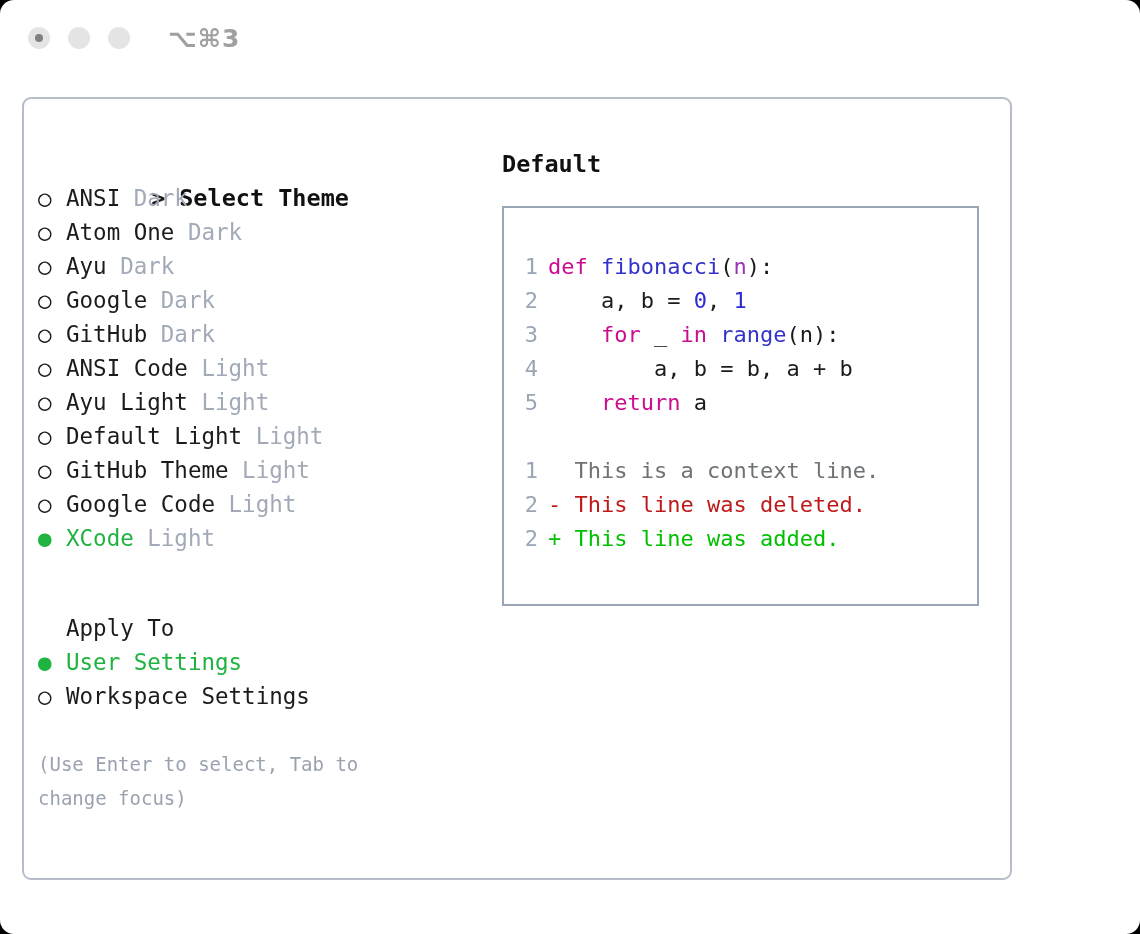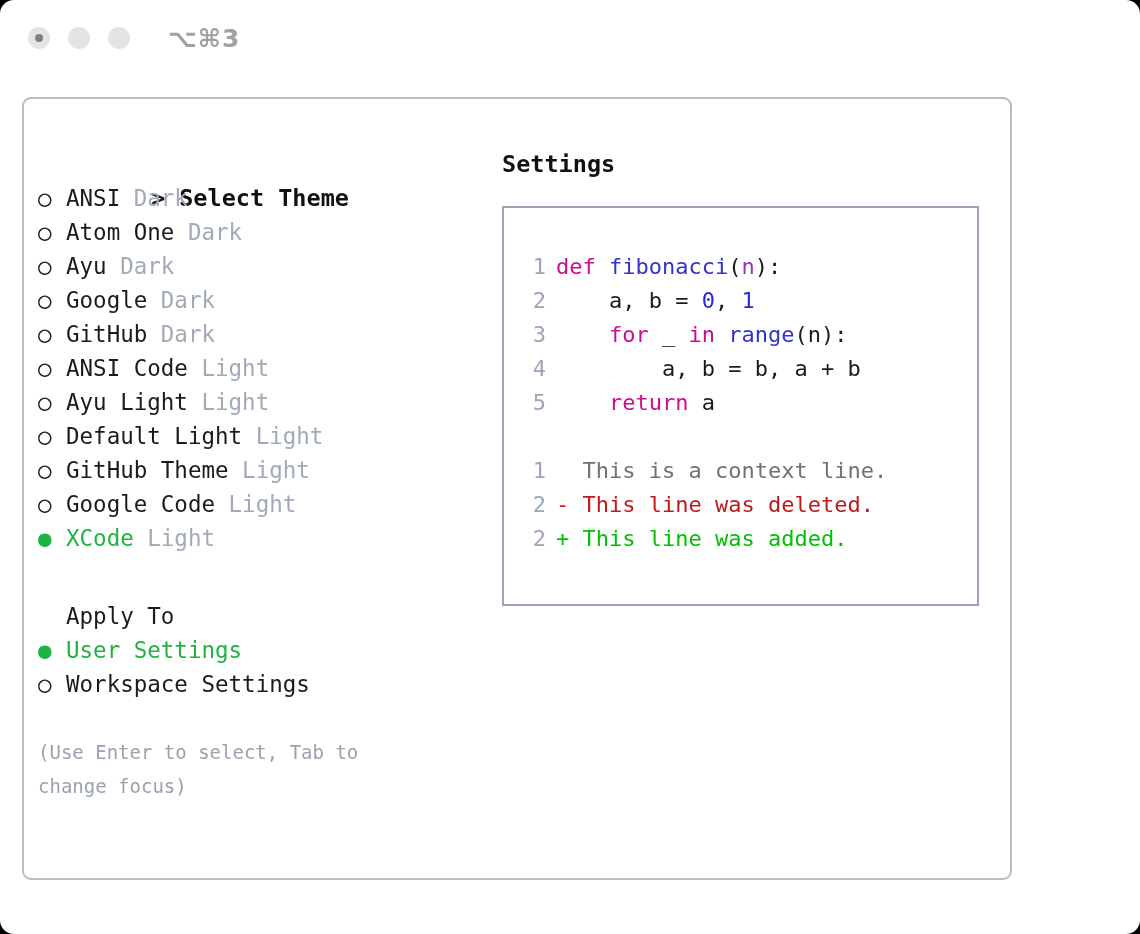--- a/index.html
+++ b/index.html
@@ -103,21 +103,21 @@
   .marker.sel { color: #1fb33f; }
   .label-sel { color: #1fb33f; }
   .variant {
     color: #a2aab8;
   }
   .group-label {
     padding-left: 28px;
     font-size: 22.5px;
     color: #1b1b1b;
   }
-  #apply-block { margin-top: 44px; }
+  #apply-block { margin-top: 56px; }
   #hint {
     margin-top: 34px;
     font-size: 19px;
     line-height: 34px;
     color: #9aa2b0;
     width: 400px;
     white-space: normal;
   }
 
   
@@ -133,21 +133,21 @@
     color: #111111;
     line-height: 34px;
   }
   #preview-box {
     margin-top: 25px;
     width: 477px;
     height: 400px;
     border: 2px solid #9aa5b5;
     box-sizing: border-box;
     background: #ffffff;
-    padding: 42px 0 0 12px;
+    padding: 42px 0 0 4px;
   }
   .code-line {
     font-size: 22px;
     line-height: 34px;
     white-space: pre;
   }
   .ln {
     display: inline-block;
     width: 40px;
     text-align: right;
@@ -208,21 +208,21 @@
         <div id="apply-list">
             <div class="row"><span class="marker sel">●</span><span class="label-sel">User Settings</span></div>
             <div class="row"><span class="marker">○</span><span>Workspace Settings</span></div>
           </div>
       </div>
 
       <div id="hint">(Use Enter to select, Tab to change focus)</div>
     </div>
 
     <div id="right-col">
-      <div id="preview-title">Settings</div>
+      <div id="preview-title">Default</div>
       <div id="preview-box">
         <div id="code-block">
             <div class="code-line"><span class="ln">1</span><span class="kw">def </span><span class="fn">fibonacci</span><span class="pl">(</span><span class="par">n</span><span class="pl">):</span></div>
             <div class="code-line"><span class="ln">2</span><span class="pl">    a, b = </span><span class="num">0</span><span class="pl">, </span><span class="num">1</span></div>
             <div class="code-line"><span class="ln">3</span><span class="pl">    </span><span class="kw">for</span><span class="pl"> _ </span><span class="kw">in</span><span class="pl"> </span><span class="fn">range</span><span class="pl">(n):</span></div>
             <div class="code-line"><span class="ln">4</span><span class="pl">        a, b = b, a + b</span></div>
             <div class="code-line"><span class="ln">5</span><span class="pl">    </span><span class="kw">return</span><span class="pl"> a</span></div>
           </div>
         <div class="spacer-line"></div>
         <div id="diff-block">

